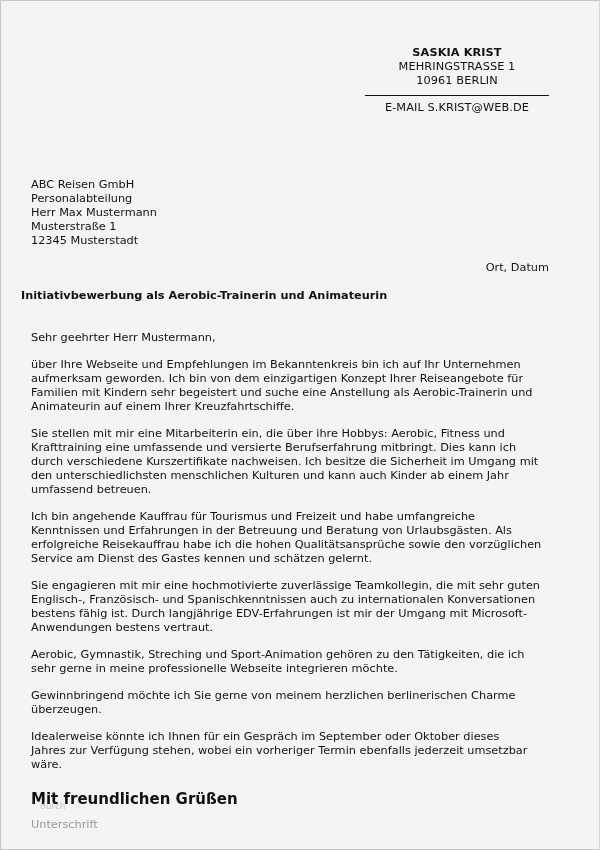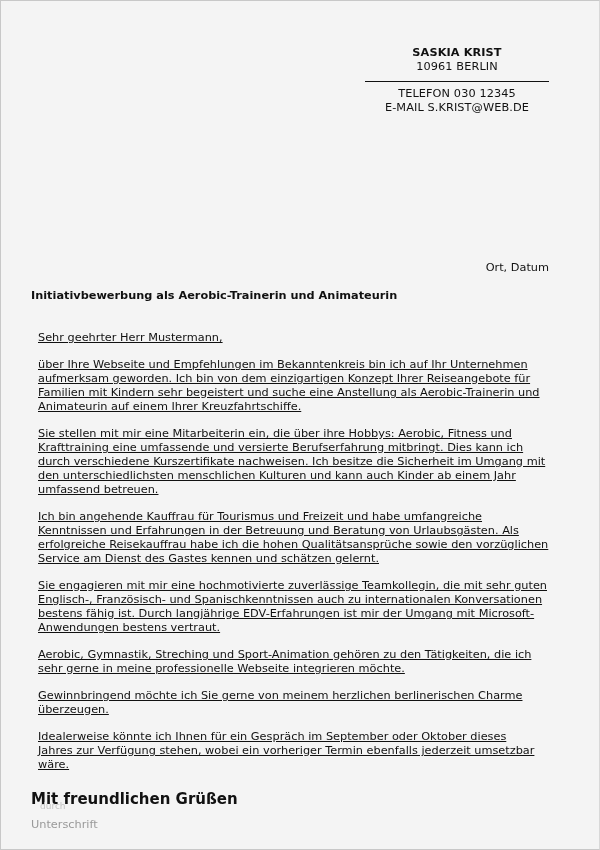--- a/index.html
+++ b/index.html
@@ -29,26 +29,26 @@
     }
     .recipient {
       position: absolute; left: 30px; top: 177px;
       font-size: 11.3px; line-height: 14px;
     }
     .date {
       position: absolute; right: 50px; top: 260px;
       font-size: 11.3px;
     }
     .subject {
-      position: absolute; left: 30px; top: 288px;
+      position: absolute; left: 20px; top: 288px;
       font-size: 11.3px; font-weight: bold;
     }
     .body-text {
-      position: absolute; left: 37px; top: 330px; width: 550px;
-      font-size: 11.3px; line-height: 14px; text-decoration: underline;
+      position: absolute; left: 30px; top: 330px; width: 550px;
+      font-size: 11.3px; line-height: 14px;
     }
     .body-text p { margin: 0 0 13px 0; white-space: pre-line; }
     .closing {
       position: absolute; left: 30px; top: 789px;
       font-size: 15px;
       font-weight: bold;
     }
     .watermark {
       position: absolute; left: 39px; top: 800px;
       font-size: 9px; color: #c4c4c4;
@@ -57,26 +57,33 @@
       position: absolute; left: 30px; top: 817px;
       font-size: 11.3px; color: #999;
     }
   </style>
 </head>
 <body>
 
 <div class="page">
   <div class="sender">
     <div class="name">SASKIA KRIST</div>
+    <div>MEHRINGSTRASSE 1</div>
     <div>10961 BERLIN</div>
     <div class="rule"></div>
-    <div>TELEFON 030 12345</div>
     <div>E-MAIL S.KRIST@WEB.DE</div>
   </div>
 
+  <div class="recipient">
+    <div>ABC Reisen GmbH</div>
+    <div>Personalabteilung</div>
+    <div>Herr Max Mustermann</div>
+    <div>Musterstraße 1</div>
+    <div>12345 Musterstadt</div>
+  </div>
 
   <div class="date">Ort, Datum</div>
 
   <div class="subject">Initiativbewerbung als Aerobic-Trainerin und Animateurin</div>
 
   <div class="body-text">
     <p>Sehr geehrter Herr Mustermann,</p>
     <p>über Ihre Webseite und Empfehlungen im Bekanntenkreis bin ich auf Ihr Unternehmen
 aufmerksam geworden. Ich bin von dem einzigartigen Konzept Ihrer Reiseangebote für
 Familien mit Kindern sehr begeistert und suche eine Anstellung als Aerobic-Trainerin und

